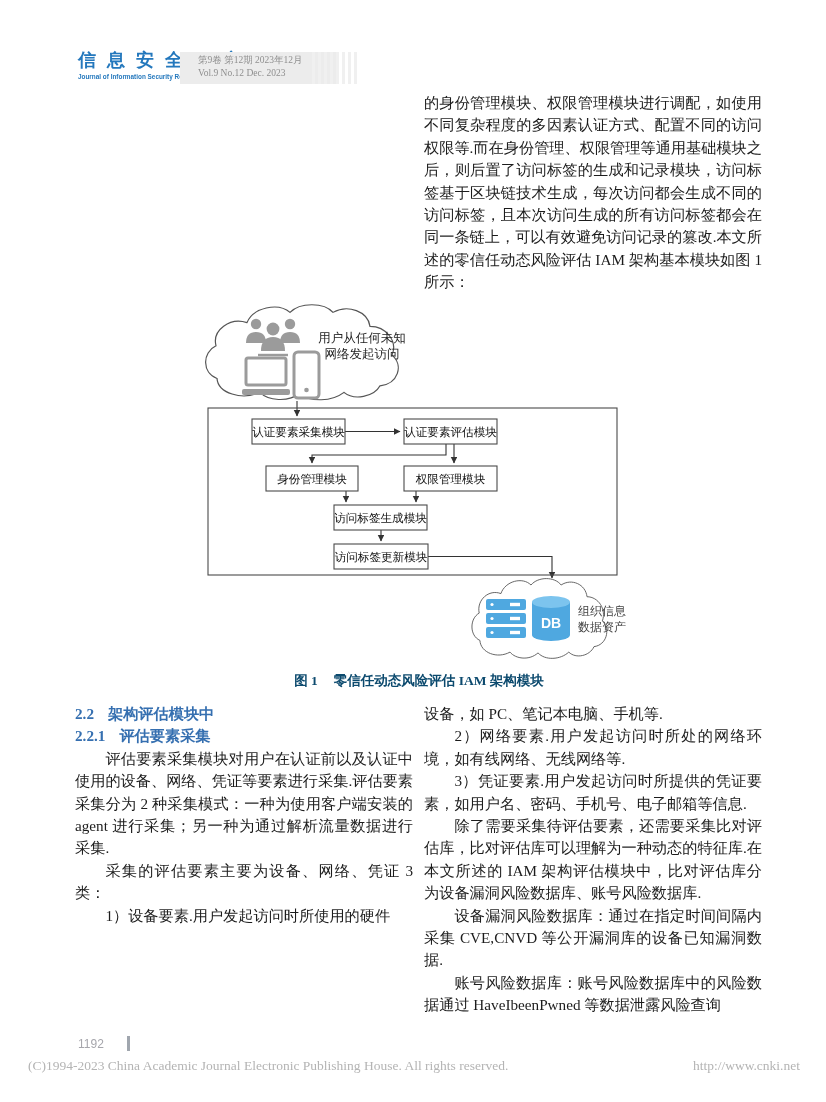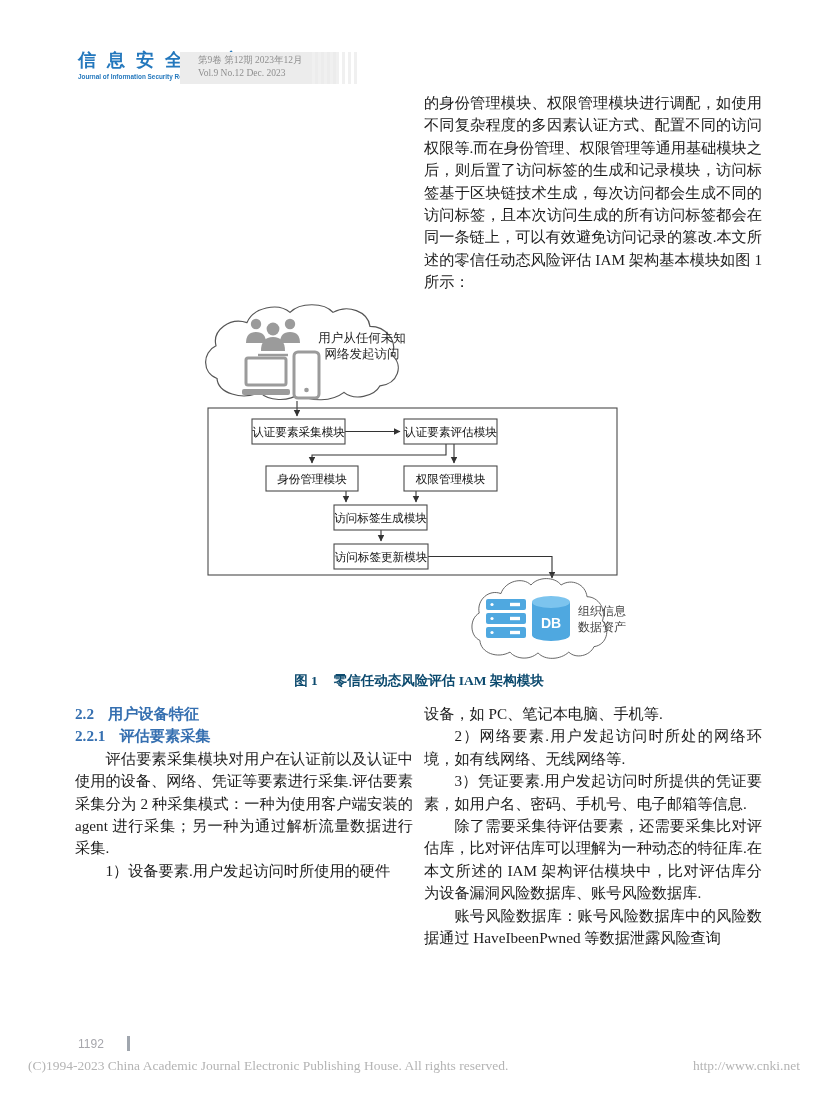--- a/index.html
+++ b/index.html
@@ -165,34 +165,36 @@
       <text x="398" y="333" font-size="12" fill="#444">数据资产</text>
     </svg>
   </div>
 
   <div class="fig-caption">
     <span class="num">图 1</span><span>零信任动态风险评估 IAM 架构模块</span>
   </div>
 
   <div class="col col-bl">
     <div class="sec-h">
-      <span class="num">2.2</span><span>用户设备特征</span>
+      <span class="num">2.2</span><span>架构评估模块中</span>
     </div>
     <div class="sec-h">
       <span class="num">2.2.1</span><span>评估要素采集</span>
     </div>
     <p class="ind">评估要素采集模块对用户在认证前以及认证中使用的设备、网络、凭证等要素进行采集.评估要素采集分为 2 种采集模式：一种为使用客户端安装的 agent 进行采集；另一种为通过解析流量数据进行采集.</p>
+    <p class="ind">采集的评估要素主要为设备、网络、凭证 3 类：</p>
     <p class="ind">1）设备要素.用户发起访问时所使用的硬件</p>
   </div>
 
   <div class="col col-br">
     <p>设备，如 PC、笔记本电脑、手机等.</p>
     <p class="ind">2）网络要素.用户发起访问时所处的网络环境，如有线网络、无线网络等.</p>
     <p class="ind">3）凭证要素.用户发起访问时所提供的凭证要素，如用户名、密码、手机号、电子邮箱等信息.</p>
     <p class="ind">除了需要采集待评估要素，还需要采集比对评估库，比对评估库可以理解为一种动态的特征库.在本文所述的 IAM 架构评估模块中，比对评估库分为设备漏洞风险数据库、账号风险数据库.</p>
+    <p class="ind">设备漏洞风险数据库：通过在指定时间间隔内采集 CVE,CNVD 等公开漏洞库的设备已知漏洞数据.</p>
     <p class="ind">账号风险数据库：账号风险数据库中的风险数据通过 HaveIbeenPwned 等数据泄露风险查询</p>
   </div>
 
   <div class="pageno">
     <span>1192</span>
       <i></i>
   </div>
   <div class="copyright">
     <span>(C)1994-2023 China Academic Journal Electronic Publishing House. All rights reserved.</span>
     <span>http://www.cnki.net</span>

